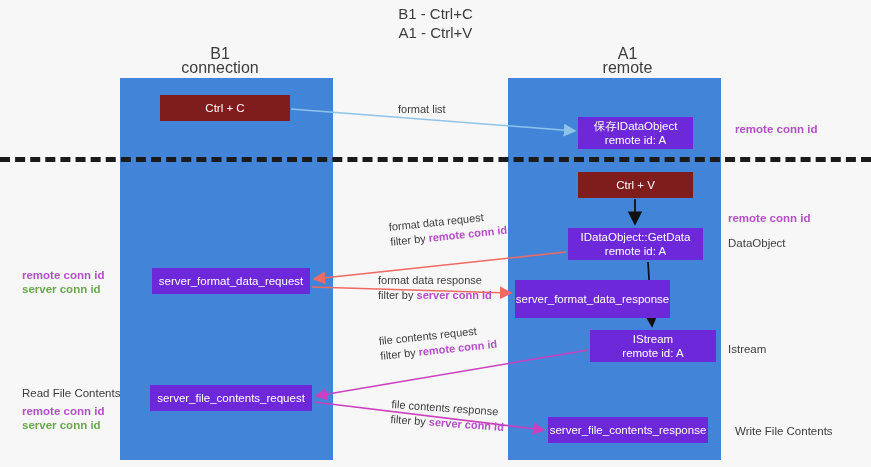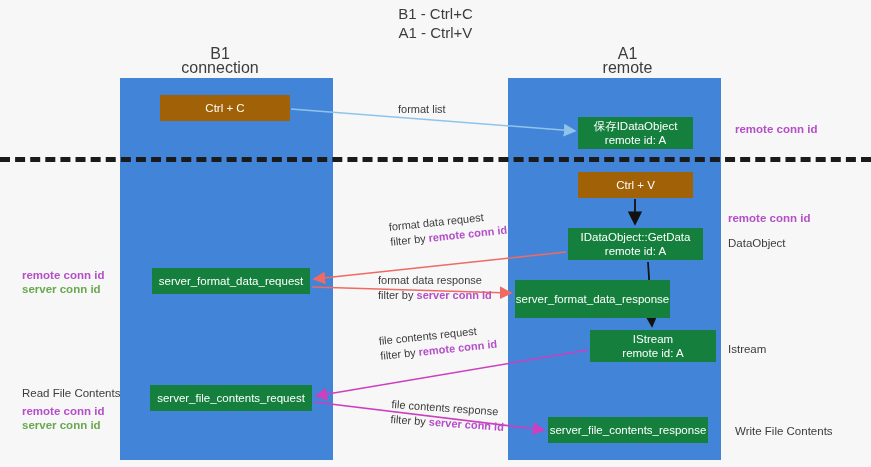--- a/index.html
+++ b/index.html
@@ -15,22 +15,22 @@
   .lane{position:absolute;background:#4285d8;}
   #lane-b1{left:120px;top:78px;width:213px;height:382px;}
   #lane-a1{left:508px;top:78px;width:213px;height:382px;}
 
   .divider{position:absolute;left:0;top:157px;width:871px;height:0;
     border-top:5px dashed #1b1b1b;}
 
   .node{position:absolute;box-sizing:border-box;display:flex;flex-direction:column;
     align-items:center;justify-content:center;color:#ffffff;font-size:11.5px;
     line-height:14px;text-align:center;padding:3px 6px;}
-  .node.green{background:#a16207;}
-  .node.orange{background:#15803d;}
+  .node.green{background:#7f1d1d;}
+  .node.orange{background:#6d28d9;}
 
   #n-ctrlc{left:160px;top:95px;width:130px;height:26px;}
   #n-save{left:578px;top:117px;width:115px;height:32px;}
   #n-ctrlv{left:578px;top:172px;width:115px;height:26px;}
   #n-getdata{left:568px;top:228px;width:135px;height:32px;}
   #n-sfdreq{left:152px;top:268px;width:158px;height:26px;}
   #n-sfdres{left:515px;top:280px;width:155px;height:38px;}
   #n-istream{left:590px;top:330px;width:126px;height:32px;}
   #n-sfcreq{left:150px;top:385px;width:162px;height:26px;}
   #n-sfcres{left:548px;top:417px;width:160px;height:26px;}

